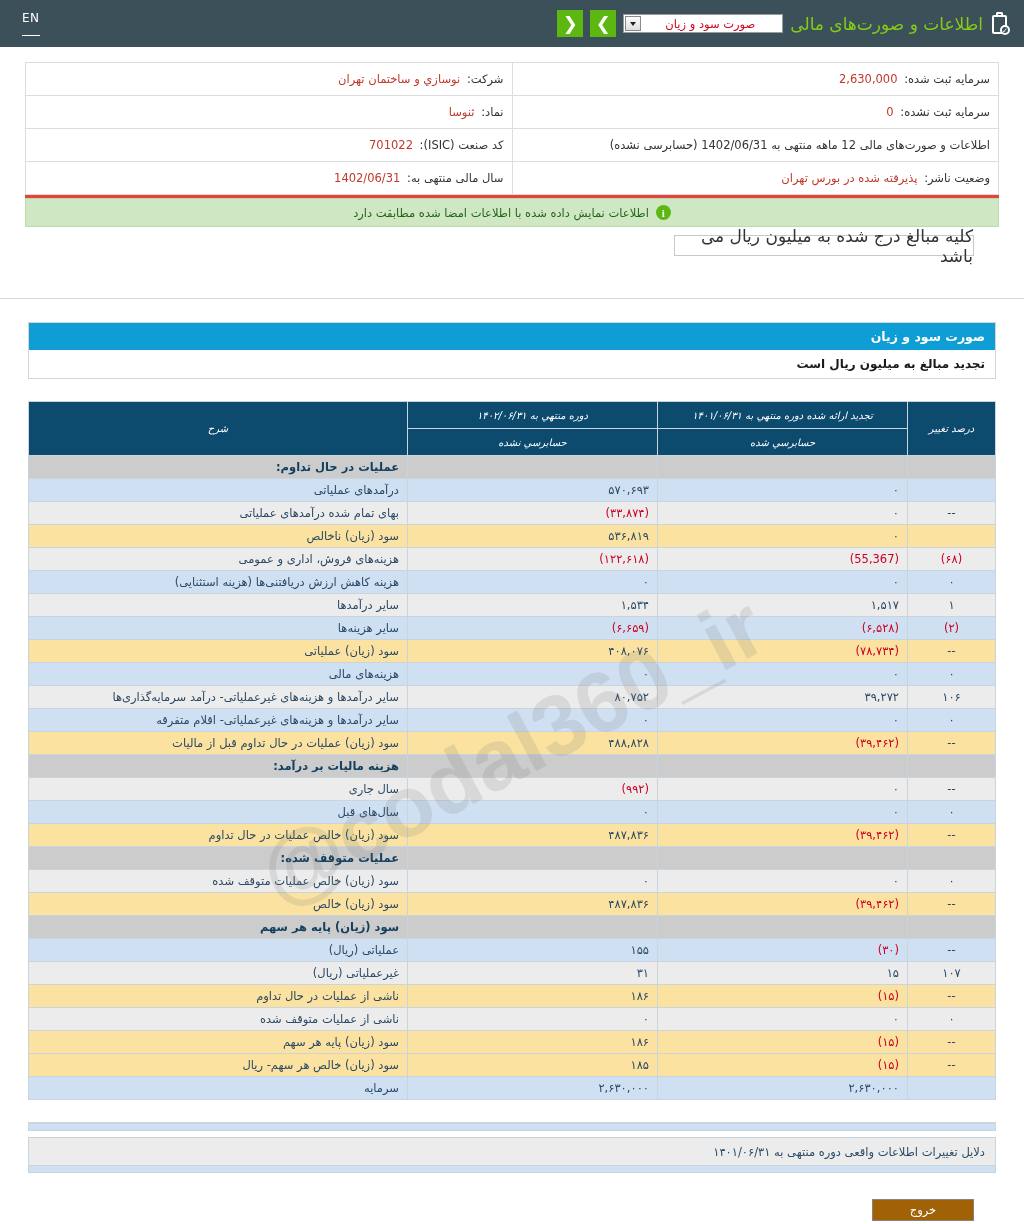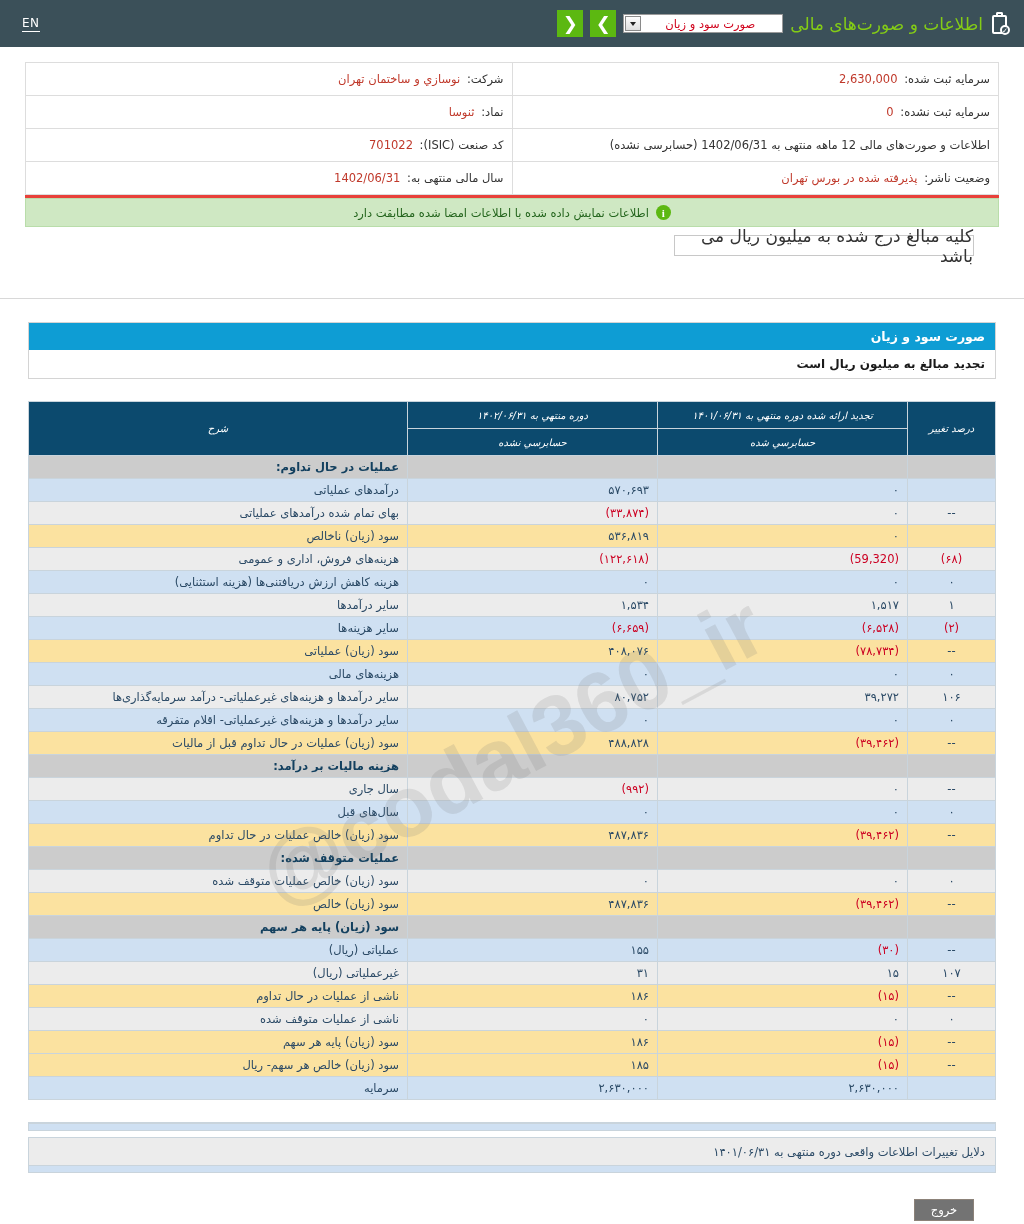--- a/index.html
+++ b/index.html
@@ -57,21 +57,21 @@
     border-right: 3.5px solid transparent; border-top: 4px solid #222;
   }
   .navbtn {
     width: 26px; height: 27px; background: #5cb811;
     display: flex; align-items: center; justify-content: center;
     color: #ffffff; font-size: 18px; line-height: 1; cursor: pointer;
     font-family: "DejaVu Sans", sans-serif;
   }
   .en-btn {
     color: #ffffff; font-size: 12px; letter-spacing: 0.5px;
-    border-bottom: 1.5px solid #ffffff; padding-bottom: 1px;
+    border-bottom: 1.5px solid #ffffff; padding-bottom: 10px;
     cursor: pointer; direction: ltr;
   }
   .info-table {
     width: 974px; margin: 15px auto 0 auto; border-collapse: collapse;
     border: 1px solid #cfcfcf; table-layout: fixed;
   }
   .info-table td {
     border: 1px solid #dddddd; height: 33px; padding: 2px 8px;
     font-size: 11.5px; color: #333333; vertical-align: middle;
   }
@@ -145,21 +145,21 @@
   
   .foot { width: 968px; margin: 22px auto 0 auto; }
   .foot-item { border: 1px solid #c9d4dc; margin-bottom: 6px; }
   .foot-link {
     background: #ececec; height: 27px; display: flex; align-items: center;
     justify-content: flex-start; padding: 0 10px;
     font-size: 11.5px; color: #2b4a66; cursor: pointer;
   }
   .foot-strip { height: 7px; background: #cfe0f2; border-top: 1px solid #c9d4dc; }
   .exit-btn {
-    width: 60px; height: 22px; background: #737373; color: #ffffff;
+    width: 102px; height: 22px; background: #a16207; color: #ffffff;
     border: 1px solid #8c8279; font-size: 11.5px;
     display: flex; align-items: center; justify-content: center;
     margin: 26px 0 0 0; margin-right: 50px; cursor: pointer;
   }
 
   
   .watermark {
     position: absolute; left: 0; top: 430px; width: 1024px; height: 640px;
     pointer-events: none; z-index: 5;
     display: flex; align-items: center; justify-content: center;
@@ -292,21 +292,21 @@
           <td class="desc">بهای تمام شده درآمدهای عملیاتی</td>
         </tr>
         <tr class="hl fin-row">
           <td class="pct"></td>
           <td class="num">۰</td>
           <td class="num">۵۳۶,۸۱۹</td>
           <td class="desc">سود (زیان) ناخالص</td>
         </tr>
         <tr class="b2 fin-row">
           <td class="pct neg">(۶۸)</td>
-          <td class="num neg">(59,320)</td>
+          <td class="num neg">(55,367)</td>
           <td class="num neg">(۱۲۲,۶۱۸)</td>
           <td class="desc">هزینه‌های فروش، اداری و عمومی</td>
         </tr>
         <tr class="b1 fin-row">
           <td class="pct">۰</td>
           <td class="num">۰</td>
           <td class="num">۰</td>
           <td class="desc">هزینه کاهش ارزش دریافتنی‌ها (هزینه استثنایی)</td>
         </tr>
         <tr class="b2 fin-row">

